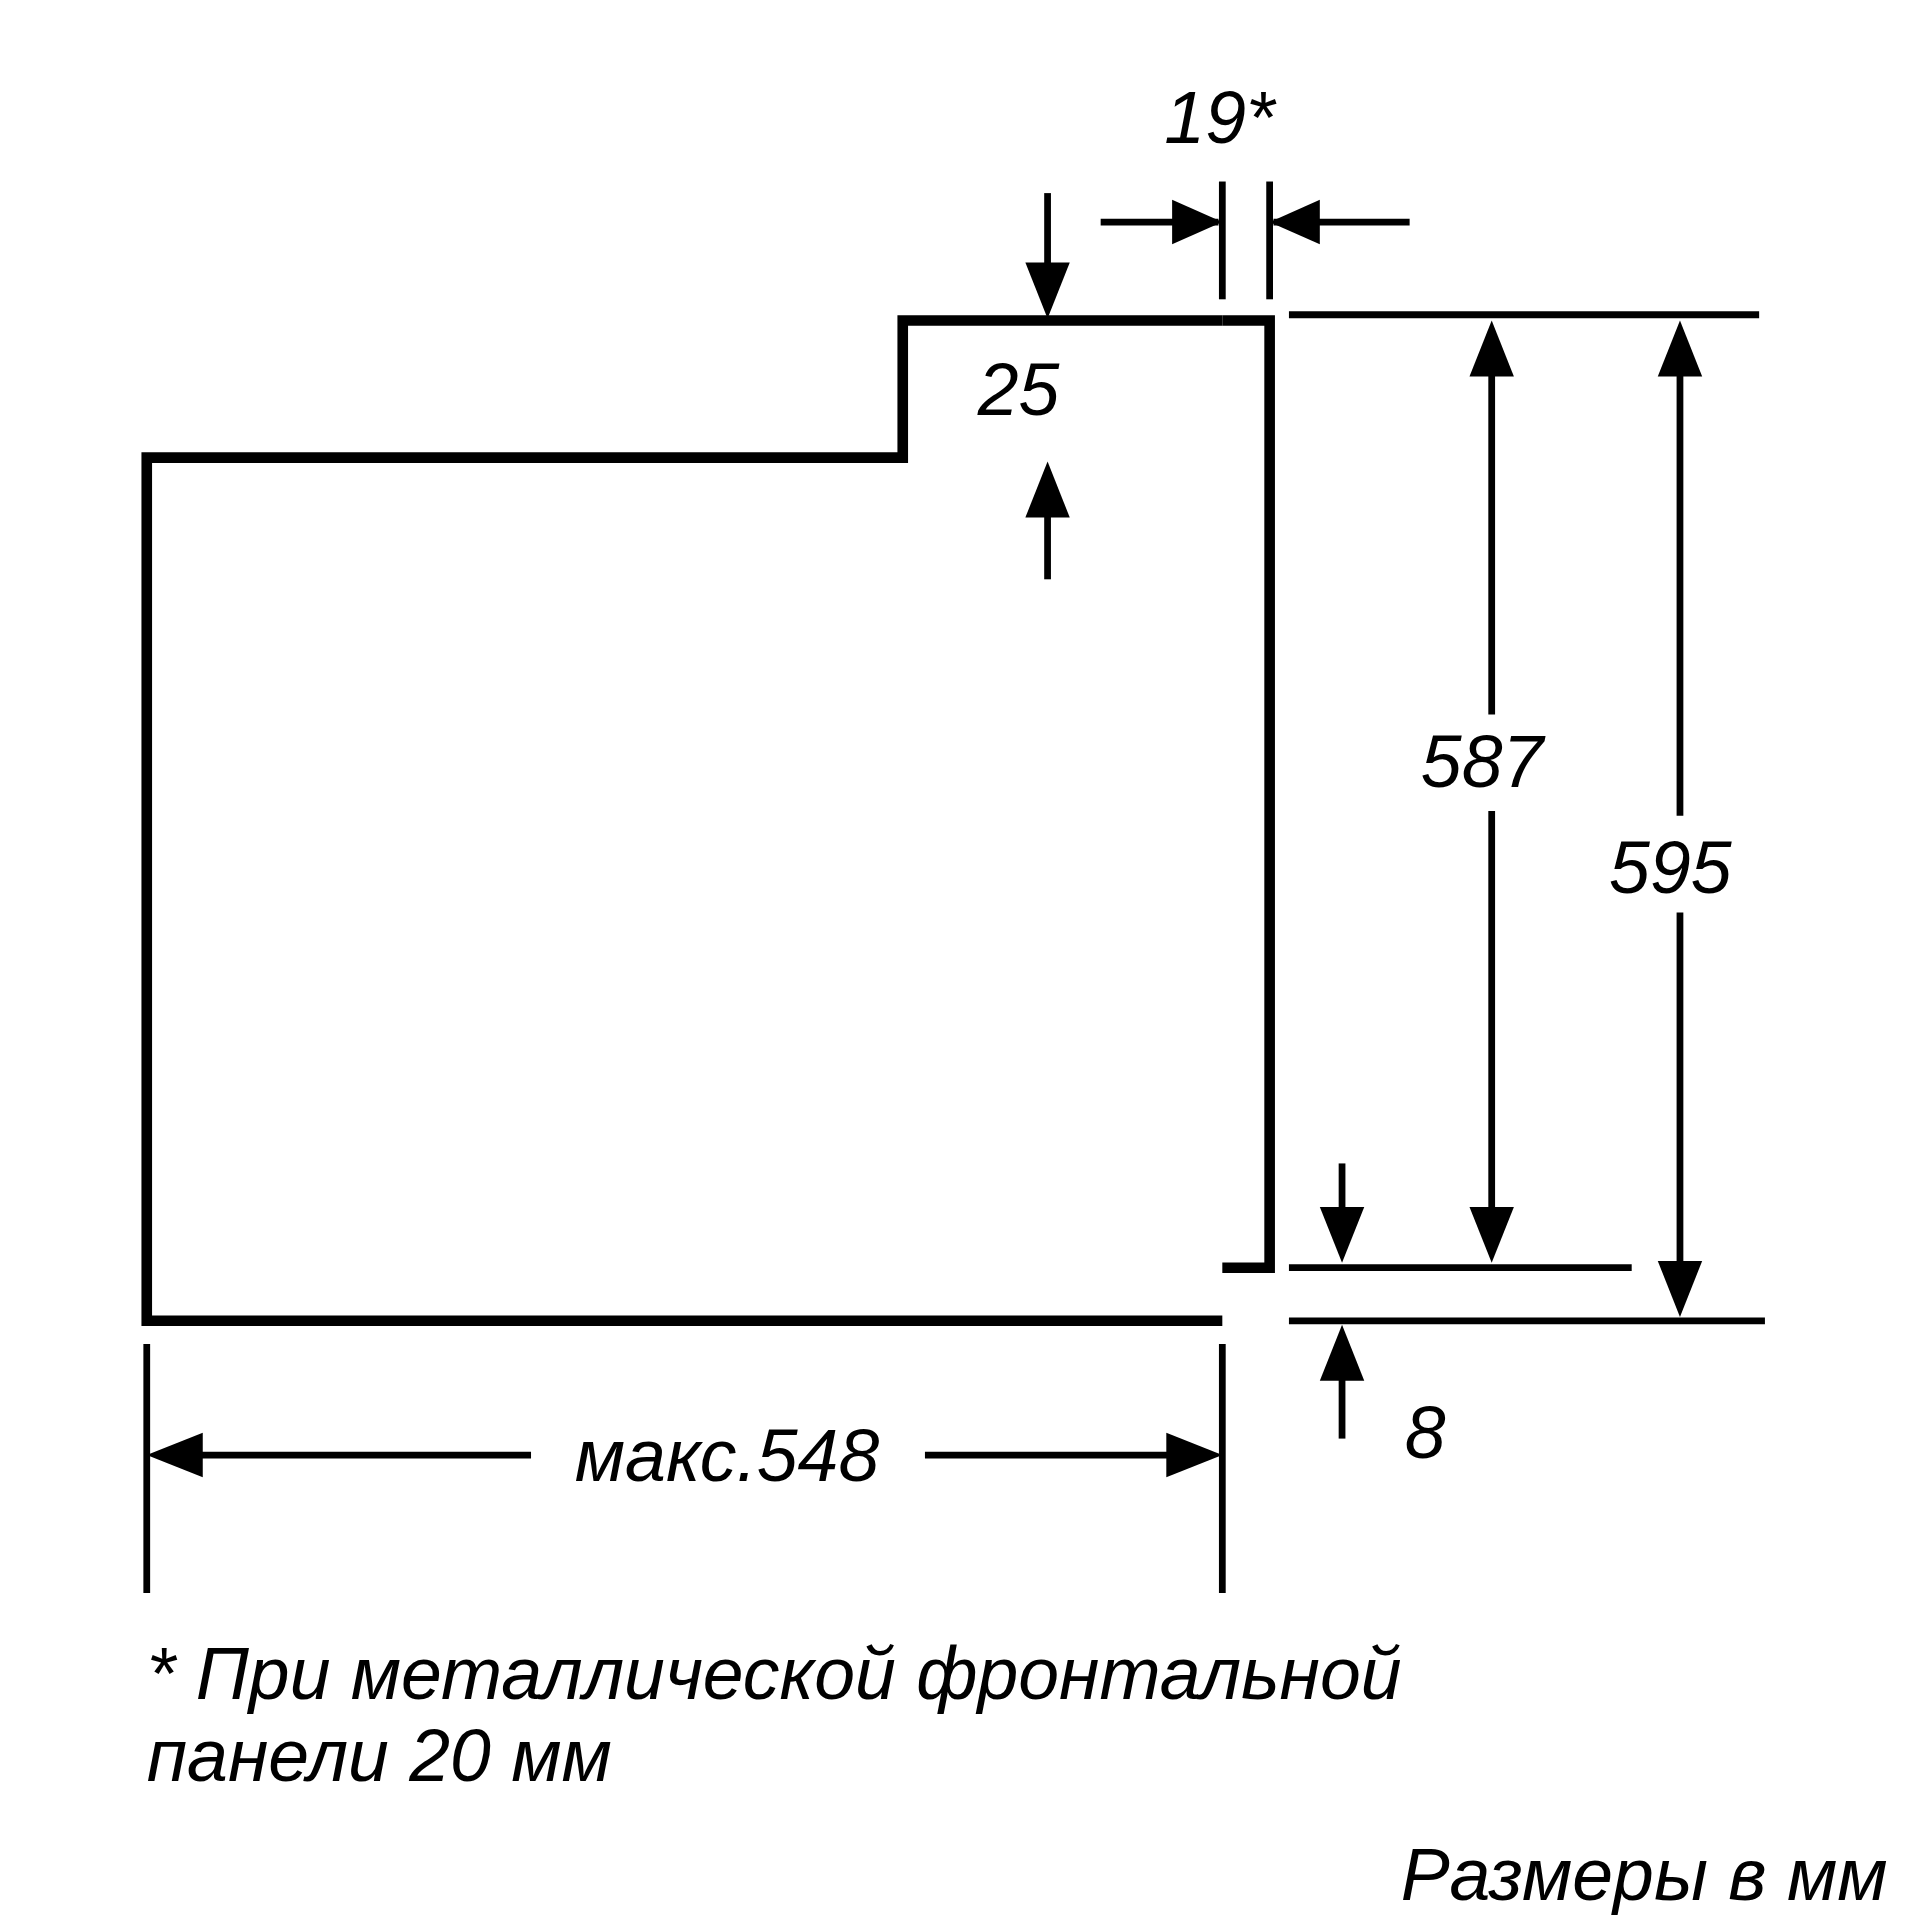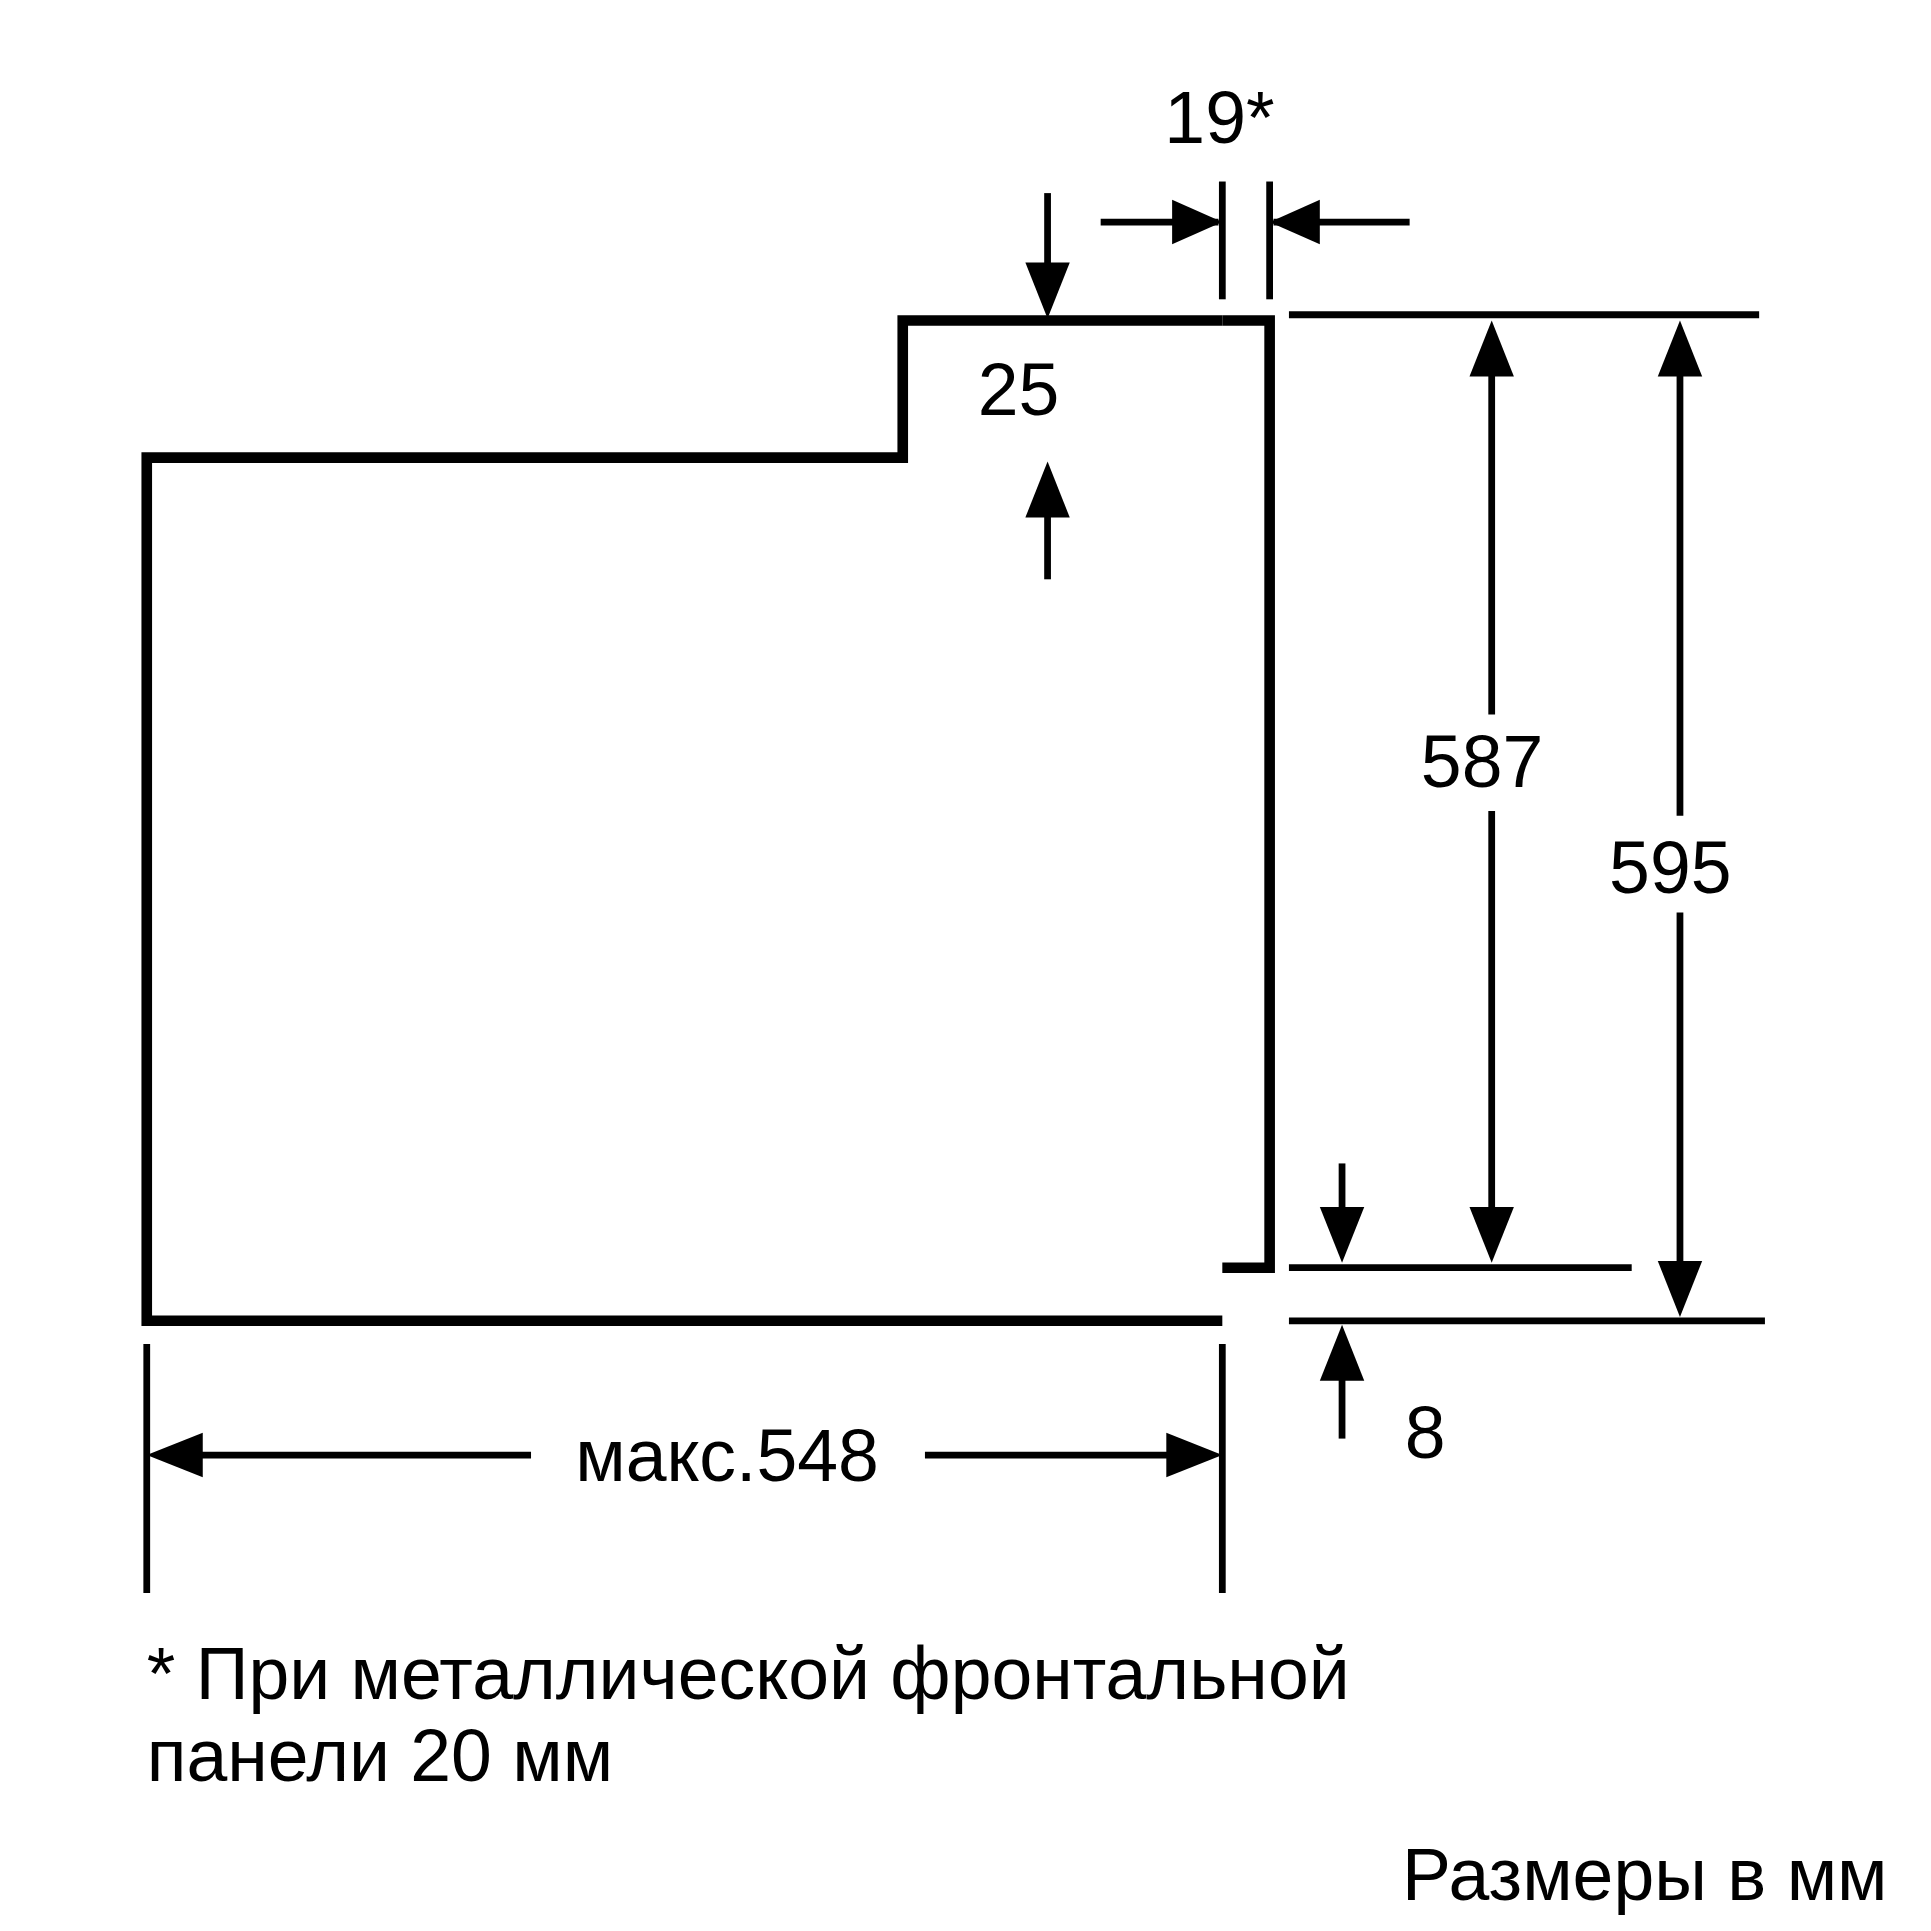--- a/index.html
+++ b/index.html
@@ -11,20 +11,21 @@
     width: 1931px;
     height: 1931px;
     font-family: "Liberation Sans", sans-serif;
     color: #000000;
     overflow: hidden;
   }
   #drawing-root {
     position: relative;
     width: 1931px;
     height: 1931px;
+    font-style: italic;
   }
   svg.technical-drawing {
     display: block;
     width: 1931px;
     height: 1931px;
   }
   .outline {
     fill: none;
     stroke: #000000;
     stroke-width: 11;

